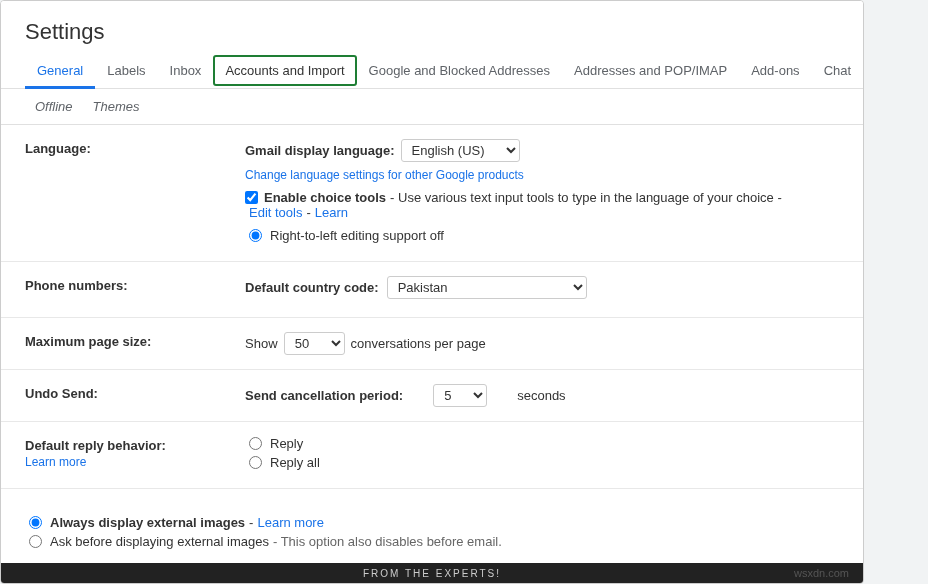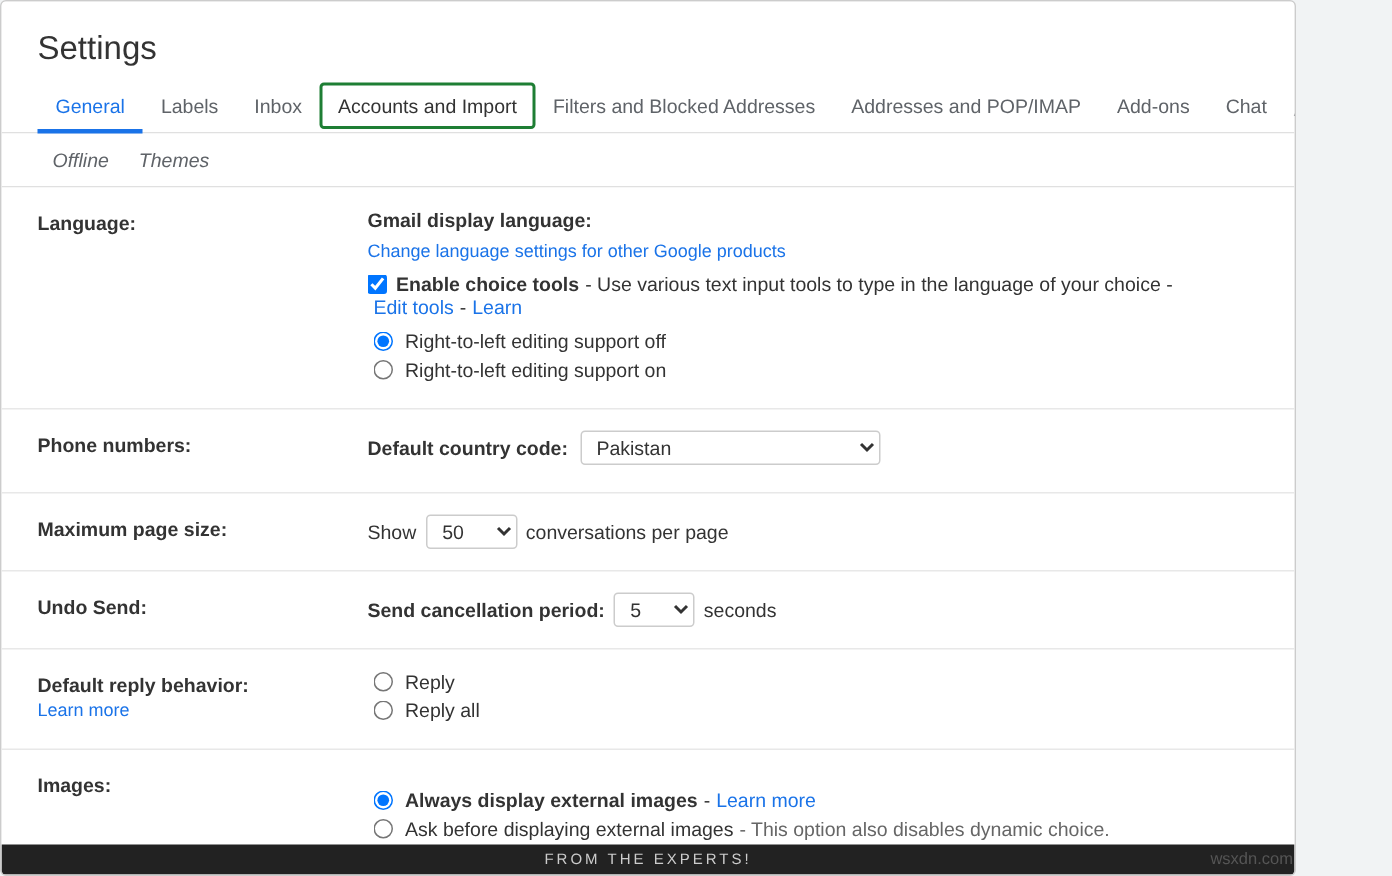--- a/index.html
+++ b/index.html
@@ -167,20 +167,21 @@
       font-size: 13px;
     }
     .page-size-line .show-label {
       margin-right: 6px;
     }
     
     .undo-line {
       display: flex;
       align-items: center;
       font-size: 13px;
+      gap: 24px;
     }
     .undo-line .period-label {
       font-weight: bold;
       margin-right: 6px;
     }
     
     .reply-radio-group {
       margin-top: 0;
     }
     
@@ -205,21 +206,21 @@
       padding: 4px 0;
       letter-spacing: 2px;
     }
     .watermark span {
       color: #ccc;
       font-size: 10px;
     }
     .wsxdn {
       position: absolute;
       bottom: 4px;
-      right: 1px;
+      right: 14px;
       font-size: 11px;
       color: #555;
     }
     .tab-overflow {
       color: #5f6368;
       font-size: 13px;
       padding: 8px 6px;
     }
   </style>
 </head>
@@ -227,58 +228,57 @@
 
 <div class="window">
 
   <h1 class="page-title">Settings</h1>
 
   <div class="tabs-primary">
     <a class="tab-item active">General</a>
     <a class="tab-item">Labels</a>
     <a class="tab-item">Inbox</a>
     <a class="tab-item outlined">Accounts and Import</a>
-    <a class="tab-item">Filters and Blocked Addresses</a>
+    <a class="tab-item">Google and Blocked Addresses</a>
     <a class="tab-item">Addresses and POP/IMAP</a>
     <a class="tab-item">Add-ons</a>
     <a class="tab-item">Chat</a>
     <span class="tab-overflow">A</span>
   </div>
 
   <div class="tabs-secondary">
     <span class="tab-secondary">Offline</span>
     <span class="tab-secondary">Themes</span>
   </div>
 
   <div class="settings-body">
 
     <div class="settings-row">
       <div class="settings-label">Language:</div>
       <div class="settings-content">
         <div class="row-line">
           <span class="lang-label">Gmail display language:</span>
+          <select class="inline-select">
+            <option>English (US)</option>
+          </select>
         </div>
         <a class="change-lang-link">Change language settings for other Google products</a>
         <div class="enable-tools-line">
           <input type="checkbox" checked="" style="">
           <span style="font-weight:bold;">Enable choice tools</span>
           <span style="margin-left:4px;">- Use various text input tools to type in the language of your choice -</span>
           <a class="inline-link" style="margin-left:4px;">Edit tools</a>
           <span style="margin: 0 4px;">-</span>
           <a class="inline-link">Learn</a>
         </div>
         <div class="radio-group">
           <div class="radio-item">
             <input type="radio" name="rtl" checked="" style="">
             <span>Right-to-left editing support off</span>
           </div>
-          <div class="radio-item">
-            <input type="radio" name="rtl" style="">
-            <span>Right-to-left editing support on</span>
-          </div>
         </div>
       </div>
     </div>
 
     <div class="settings-row">
       <div class="settings-label">Phone numbers:</div>
       <div class="settings-content">
         <div class="row-line">
           <span class="phone-label">Default country code:</span>
           <select class="inline-select" style="width:200px;">
@@ -327,33 +327,32 @@
           </div>
           <div class="radio-item">
             <input type="radio" name="reply-behavior" style="">
             <span>Reply all</span>
           </div>
         </div>
       </div>
     </div>
 
     <div class="settings-row">
-      <div class="settings-label">Images:</div>
       <div class="settings-content">
         <div class="radio-group images-radio-group">
           <div class="always-display-line">
             <input type="radio" name="images-behavior" checked="" style="margin-right: 8px;">
             <span style="font-weight:bold;">Always display external images</span>
             <span style="margin: 0 4px;">-</span>
             <a class="inline-link">Learn more</a>
           </div>
           <div class="radio-item">
             <input type="radio" name="images-behavior" style="">
             <span>Ask before displaying external images</span>
-            <span style="margin-left:4px; color:#666;">- This option also disables dynamic choice.</span>
+            <span style="margin-left:4px; color:#666;">- This option also disables before email.</span>
           </div>
         </div>
       </div>
     </div>
 
   </div>
 
   <div class="watermark">
     <span>FROM THE EXPERTS!</span>
   </div>

